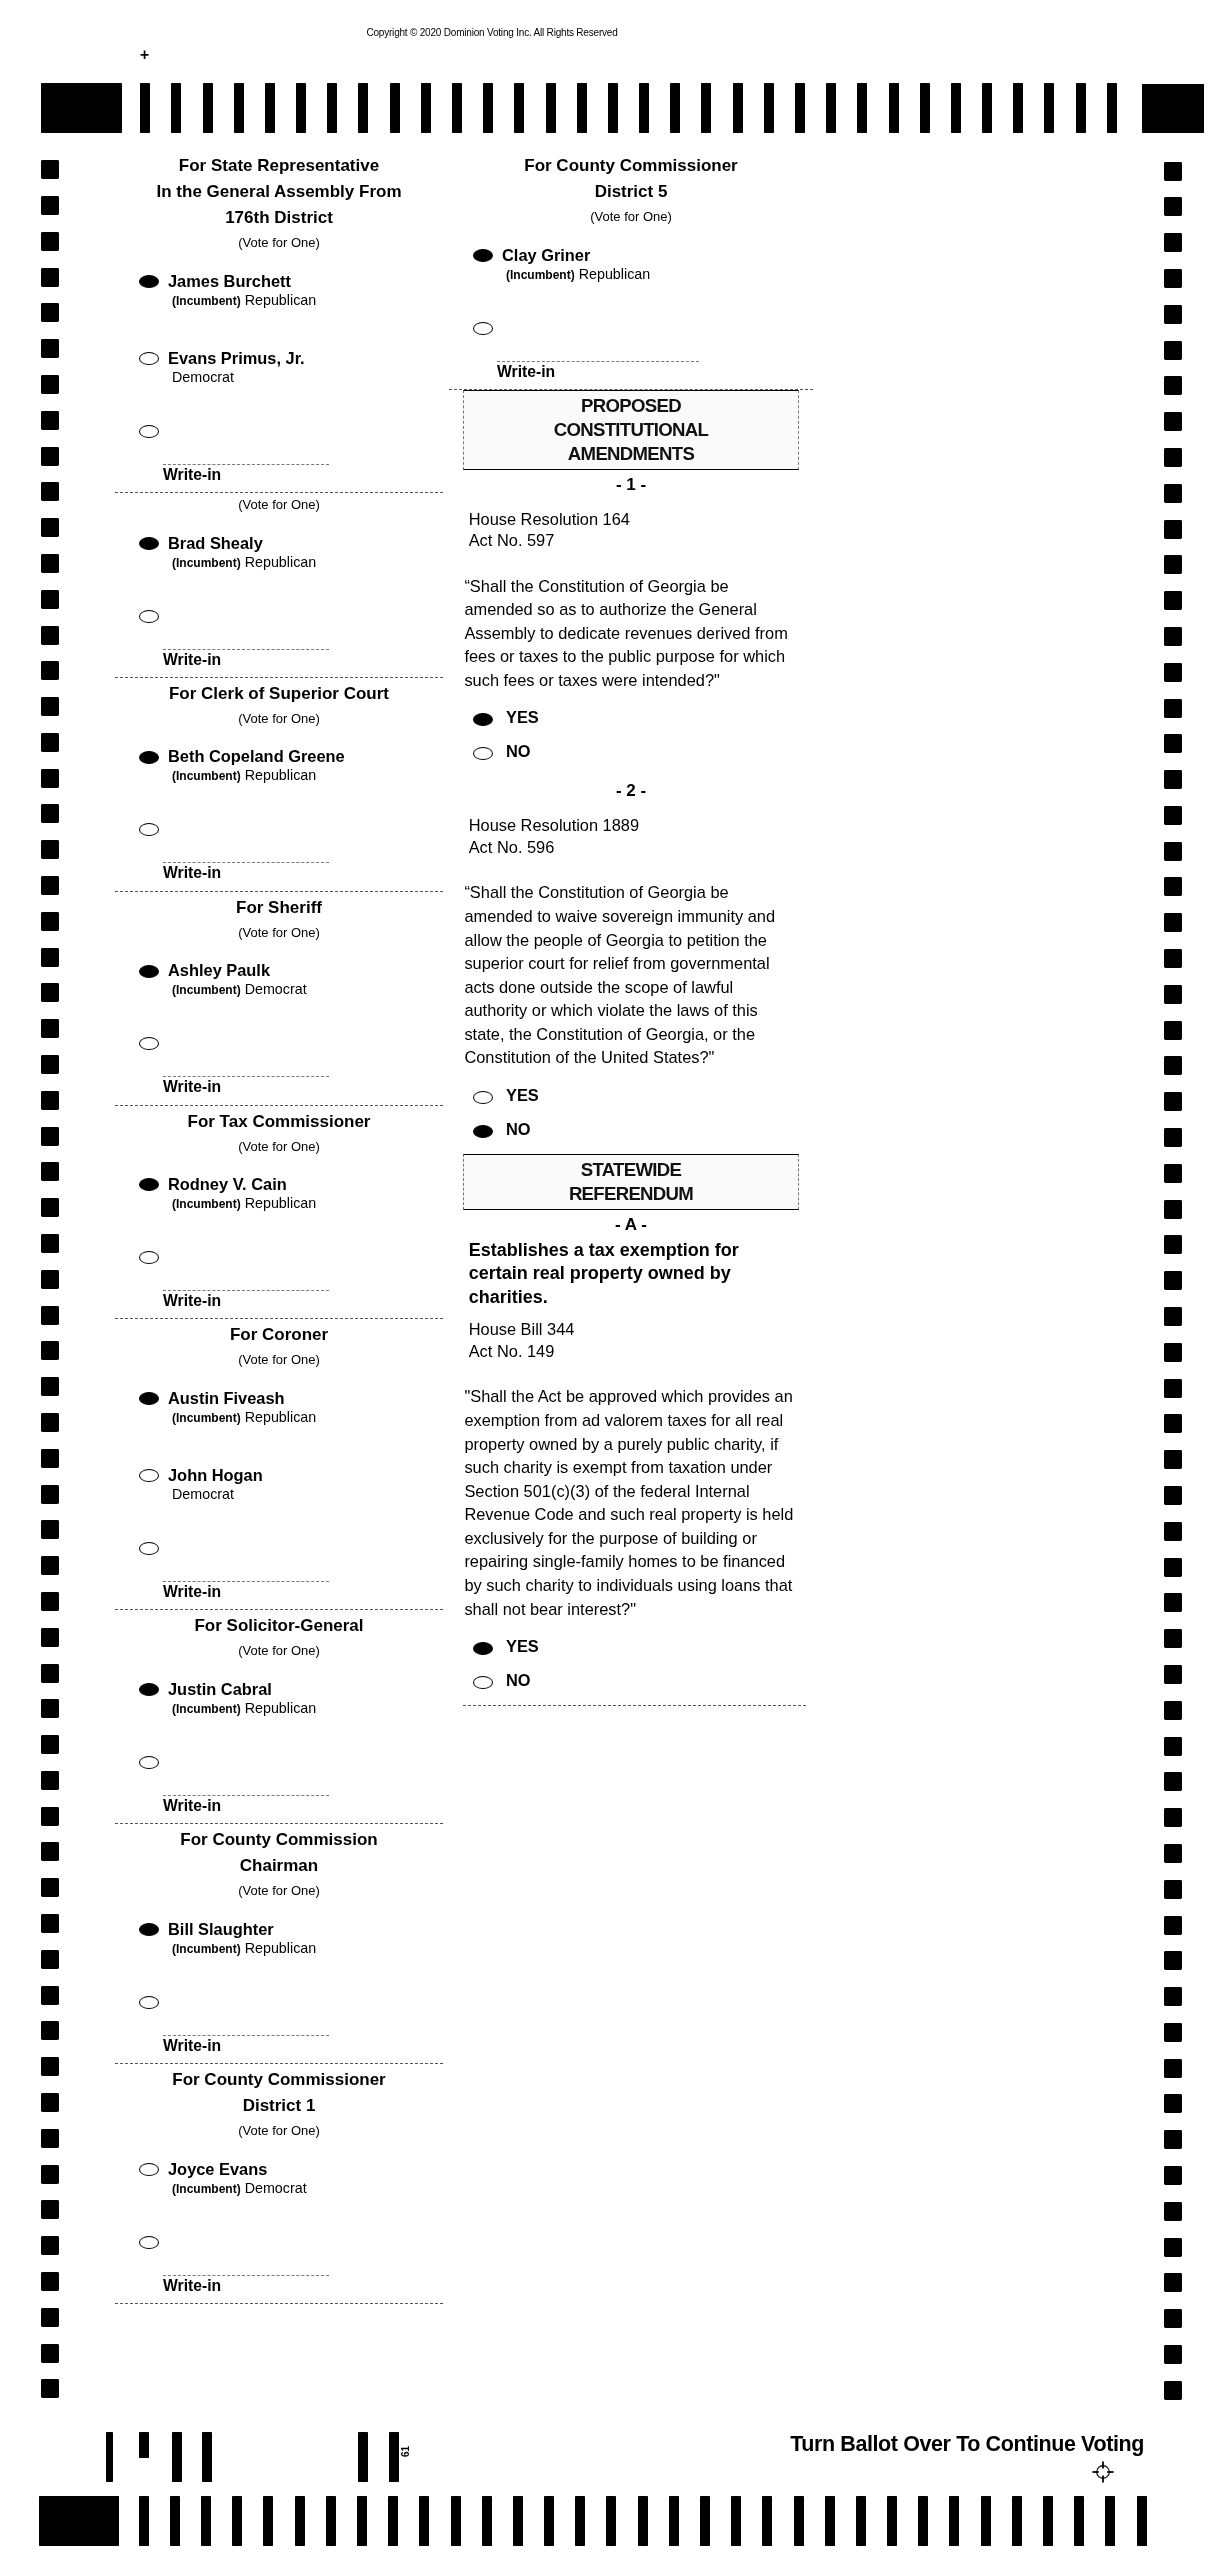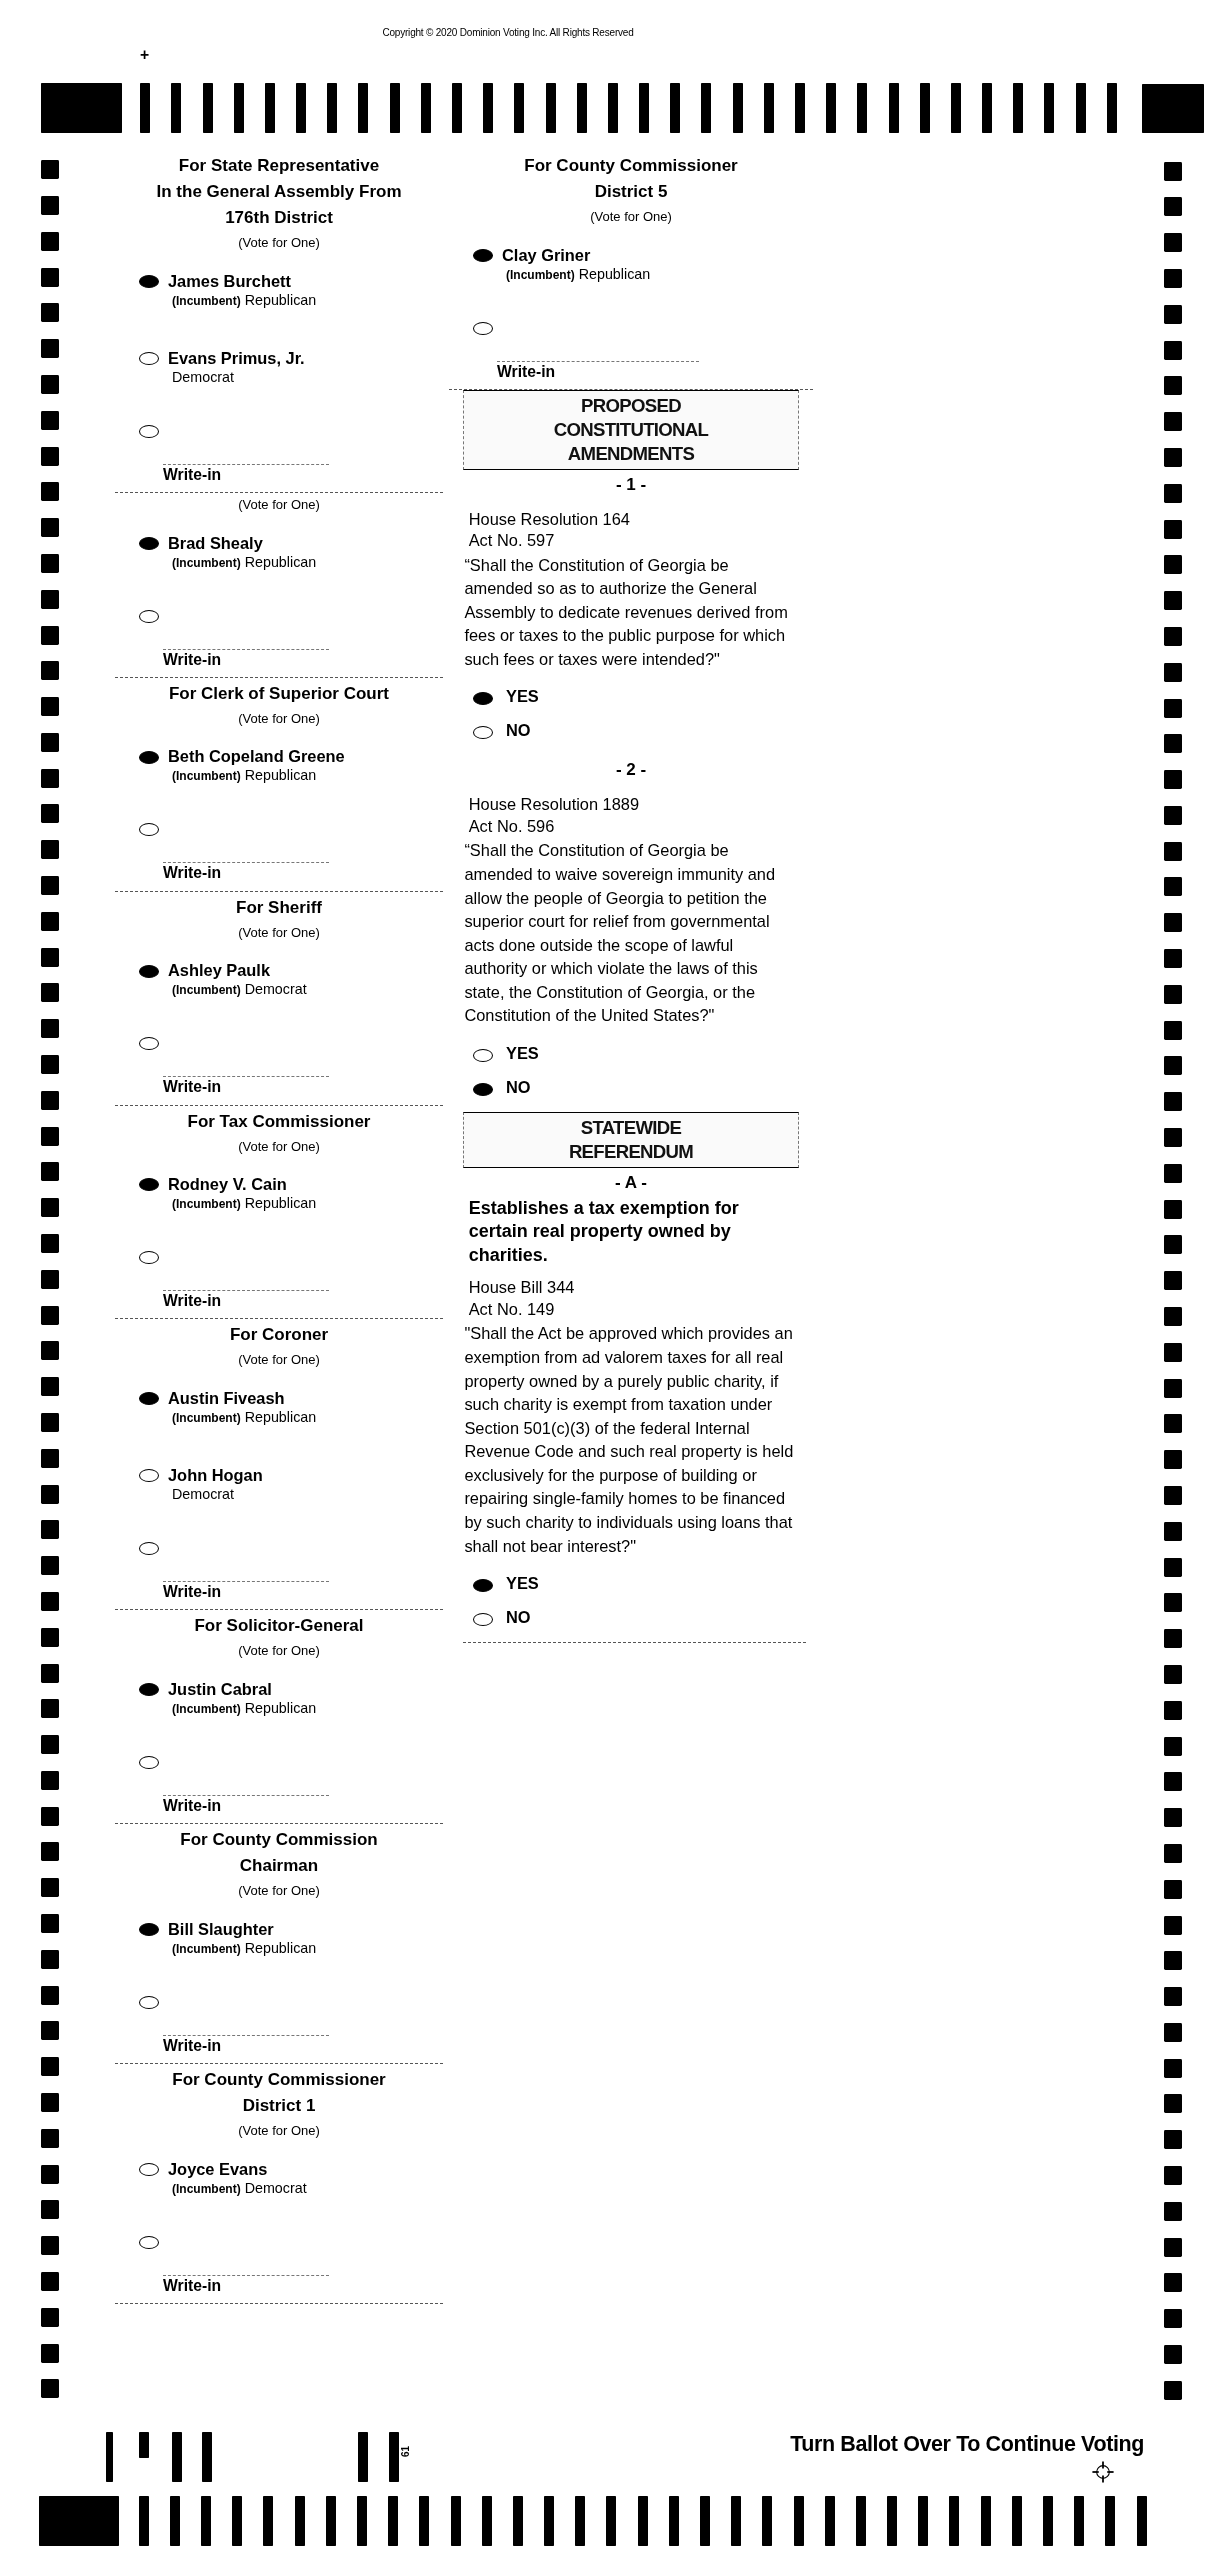--- a/index.html
+++ b/index.html
@@ -1,18 +1,18 @@
 <!DOCTYPE html>
 <html style="font-size:11.4px"><head>
 <meta charset="utf-8">
 <style>
   html,body{margin:0;padding:0;background:#fff;}
   body{width:1224px;height:2576px;position:relative;overflow:hidden;font-family:"Liberation Sans",sans-serif;color:#000;}
   .abs{position:absolute;}
-  #copyright{left:16px;width:984px;top:27px;text-align:center;font-size:10px;letter-spacing:-0.2px;}
+  #copyright{left:0;width:984px;top:27px;text-align:center;font-size:10px;letter-spacing:-0.2px;}
   #plus-mark{left:140px;top:47px;font-size:15.7px;font-weight:bold;line-height:1;}
   .bar{position:absolute;background:#000;border-radius:0.7px;}
   .tm{position:absolute;width:18px;height:18.6px;background:#000;border-radius:1.4px;}
   .col{position:absolute;}
   #col-left{left:129px;top:150px;width:300px;}
   #col-right{left:463px;top:150px;width:336px;}
   .contest{position:relative;}
   .contest-title{font-weight:bold;font-size:17px;text-align:center;line-height:26px;padding-top:2.9px;}
   .vote-for{font-size:13px;text-align:center;line-height:24px;}
   .cand{position:relative;height:77px;}
@@ -22,21 +22,21 @@
   .cparty{position:absolute;left:43px;font-size:14.3px;line-height:18.6px;}
   .cparty b{font-size:12px;}
   .writein-row{position:relative;height:63px;}
   .writein-line{position:absolute;left:34px;right:100px;border-top:1.1px dashed #777;}
   .writein-label{position:absolute;left:34px;font-weight:bold;font-size:15.7px;}
   .divider{border-top:1.1px dashed #555;margin-left:-14.3px;margin-right:-14.3px;}
   .section-header{border-top:1.4px solid #000;border-bottom:1.4px solid #000;border-left:0.7px dashed #777;border-right:0.7px dashed #777;background:#fafafa;text-align:center;font-weight:900;font-size:18.6px;line-height:24px;padding:2.9px 0;letter-spacing:-0.7px;text-transform:uppercase;color:#111;}
   .q-num{text-align:center;font-weight:bold;font-size:17px;line-height:29px;}
   .q-title{font-weight:bold;font-size:18px;line-height:23.6px;padding-left:5.7px;padding-right:7.2px;}
   .q-ref{font-size:16.4px;line-height:21.5px;padding-left:5.7px;margin-top:10px;}
-  .q-text{font-size:16.4px;line-height:23.6px;padding-left:1.4px;margin-top:2px;}
+  .q-text{font-size:16.4px;line-height:23.6px;padding-left:1.4px;margin-top:23px;}
   .yn{position:relative;height:34px;}
   .yn .oval{left:10px;top:9.3px;}
   .yn .lbl{position:absolute;left:43px;top:4.3px;font-weight:bold;font-size:16.4px;}
   #turn-over{right:80px;top:2432px;font-weight:bold;font-size:21.5px;letter-spacing:-0.4px;}
   #crosshair{left:1091px;top:2460px;width:24px;height:24px;}
   #rot-num{left:400px;top:2446px;font-size:10px;font-weight:bold;transform:rotate(-90deg);}
 </style>
 </head>
 <body>
 

